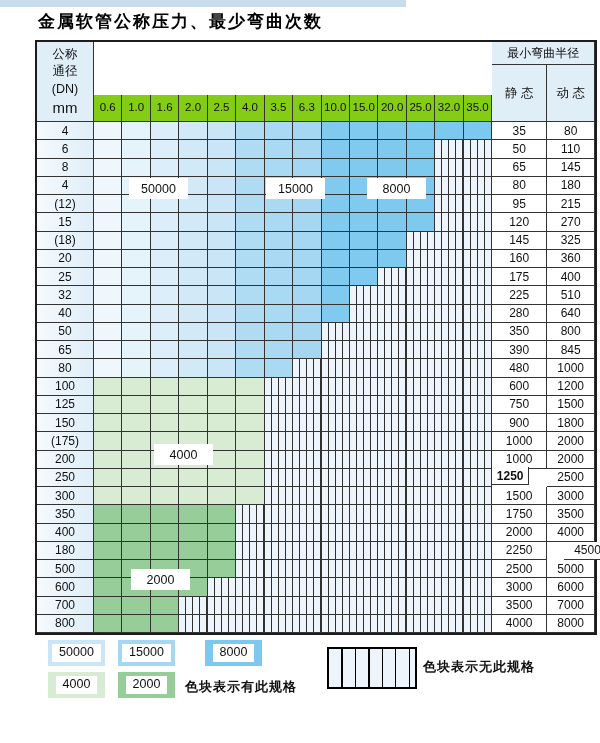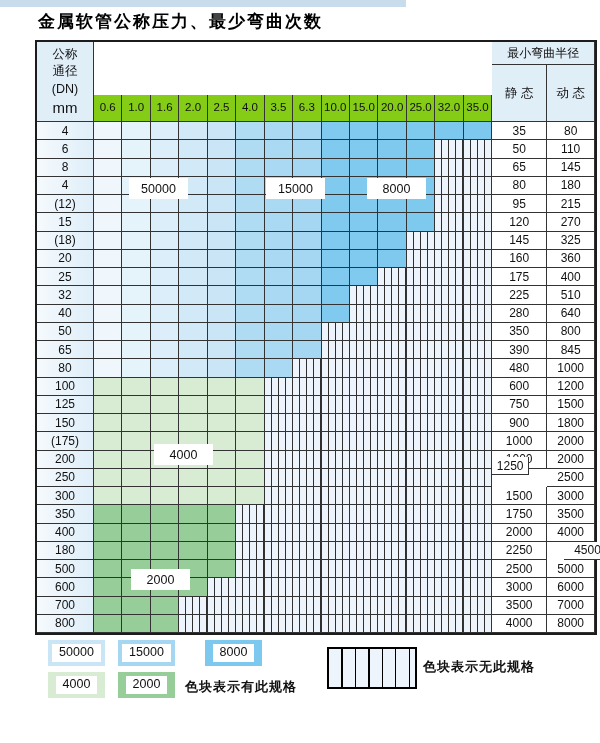--- a/index.html
+++ b/index.html
@@ -387,21 +387,21 @@
       <div class="cell" style="left: 170.771px; top: 426.75px; width: 28.4429px; height: 18.25px; background: rgb(216, 235, 211);"></div>
       <div class="cell" style="left: 199.214px; top: 426.75px; width: 28.4429px; height: 18.25px; background: rgb(216, 235, 211);"></div>
       <div class="cell hatch" style="left: 227.657px; top: 426.75px; width: 28.4429px; height: 18.25px;"></div>
       <div class="cell hatch" style="left: 256.1px; top: 426.75px; width: 28.4429px; height: 18.25px;"></div>
       <div class="cell hatch" style="left: 284.543px; top: 426.75px; width: 28.4429px; height: 18.25px;"></div>
       <div class="cell hatch" style="left: 312.986px; top: 426.75px; width: 28.4429px; height: 18.25px;"></div>
       <div class="cell hatch" style="left: 341.429px; top: 426.75px; width: 28.4429px; height: 18.25px;"></div>
       <div class="cell hatch" style="left: 369.871px; top: 426.75px; width: 28.4429px; height: 18.25px;"></div>
       <div class="cell hatch" style="left: 398.314px; top: 426.75px; width: 28.4429px; height: 18.25px;"></div>
       <div class="cell hatch" style="left: 426.757px; top: 426.75px; width: 28.4429px; height: 18.25px;"></div>
-      <div class="cell val-cell" style="left: 455.2px; top: 415px; width: 37px; height: 18.25px;">1250</div>
+      <div class="cell val-cell" style="left: 455.2px; top: 425px; width: 37px; height: 18.25px; font-weight: bold;">1250</div>
       <div class="cell val-cell" style="left: 510.2px; top: 426.75px; width: 48px; height: 18.25px;">2500</div>
       <div class="cell dn-body" style="left: 0px; top: 445px; width: 57px; height: 18.25px;">300</div>
       <div class="cell" style="left: 57px; top: 445px; width: 28.4429px; height: 18.25px; background: rgb(216, 235, 211);"></div>
       <div class="cell" style="left: 85.4429px; top: 445px; width: 28.4429px; height: 18.25px; background: rgb(216, 235, 211);"></div>
       <div class="cell" style="left: 113.886px; top: 445px; width: 28.4429px; height: 18.25px; background: rgb(216, 235, 211);"></div>
       <div class="cell" style="left: 142.329px; top: 445px; width: 28.4429px; height: 18.25px; background: rgb(216, 235, 211);"></div>
       <div class="cell" style="left: 170.771px; top: 445px; width: 28.4429px; height: 18.25px; background: rgb(216, 235, 211);"></div>
       <div class="cell" style="left: 199.214px; top: 445px; width: 28.4429px; height: 18.25px; background: rgb(216, 235, 211);"></div>
       <div class="cell hatch" style="left: 227.657px; top: 445px; width: 28.4429px; height: 18.25px;"></div>
       <div class="cell hatch" style="left: 256.1px; top: 445px; width: 28.4429px; height: 18.25px;"></div>

